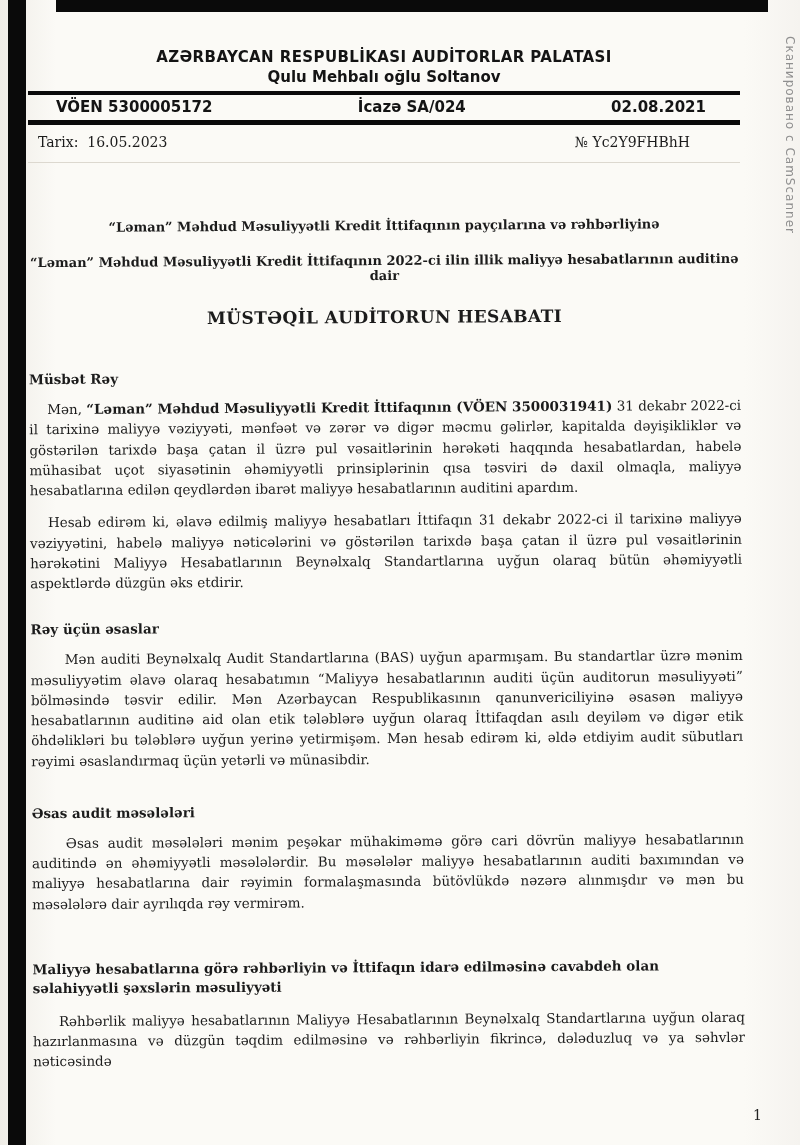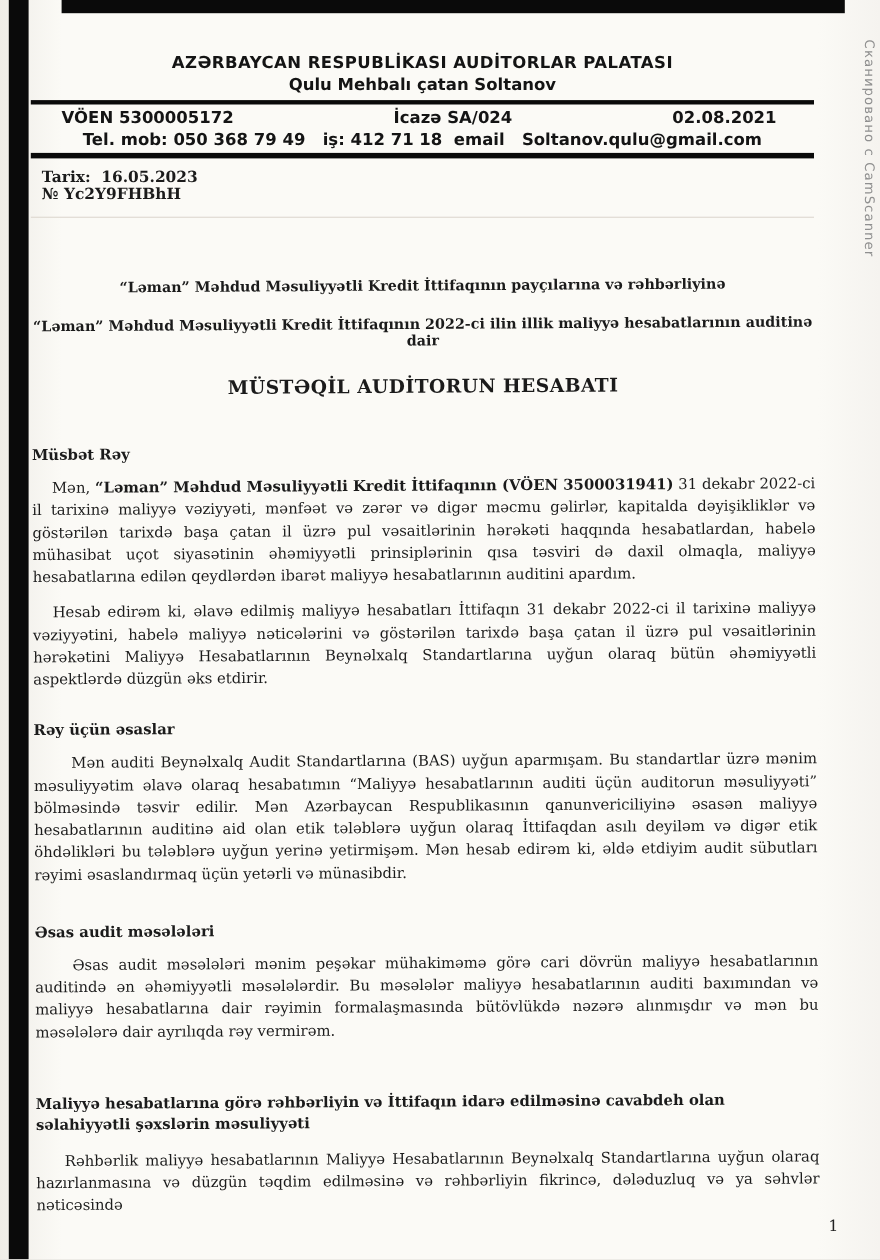--- a/index.html
+++ b/index.html
@@ -49,21 +49,21 @@
     margin-top: 2px;
     display: flex; justify-content: space-between; align-items: baseline;
     padding: 1px 34px 1px 28px;
   }
   .hdr-address { margin-top: 1px; text-align: center; }
   .hdr-contact { margin-top: 1px; text-align: center; white-space: pre; }
   .date-row {
     margin-top: 9px;
     display: flex; justify-content: space-between; align-items: baseline;
     padding: 0 50px 0 10px;
-    font-weight: 700; font-size: 14px; flex-direction: column;
+    font-weight: 400; font-size: 14px;
   }
   .date-row span { white-space: pre; }
   .hairline { height: 1px; background: #dcd8cf; margin-top: 12px; }
   .letter-body { transform: rotate(-0.35deg); transform-origin: 50% 0; }
   .addressee { margin-top: 55px; text-align: center; font-weight: 700; font-size: 13px; }
   .subject   { margin-top: 20px; text-align: center; font-weight: 700; font-size: 13px; }
   .title     { margin-top: 24px; text-align: center; font-weight: 700; font-size: 17px; letter-spacing: 0.4px; }
   .sec-heading { font-weight: 700; font-size: 13.5px; }
   .mt-first { margin-top: 42px; }
   .mt-md    { margin-top: 28px; }
@@ -91,31 +91,30 @@
 <div class="scan-page">
 
   <div class="edge-left"></div>
   <div class="edge-top"></div>
 
   <div class="watermark">Сканировано с CamScanner</div>
 
   <div class="content">
 
     <div class="hdr-org">AZƏRBAYCAN  RESPUBLİKASI  AUDİTORLAR  PALATASI</div>
-    <div class="hdr-name">Qulu Mehbalı çatan Soltanov</div>
+    <div class="hdr-name">Qulu Mehbalı oğlu Soltanov</div>
 
     <div class="rule-thick"></div>
 
     <div class="info-row">
       <span>VÖEN 5300005172</span>
       <span>İcazə  SA/024</span>
       <span>02.08.2021</span>
     </div>
 
-    <div class="hdr-contact">Tel. mob: 050 368 79 49   iş: 412 71 18  email   Soltanov.qulu@gmail.com</div>
 
     <div class="rule-thicker"></div>
 
     <div class="date-row">
       <span>Tarix:  16.05.2023</span>
       <span>№ Yc2Y9FHBhH</span>
     </div>
 
     <div class="hairline"></div>
 

